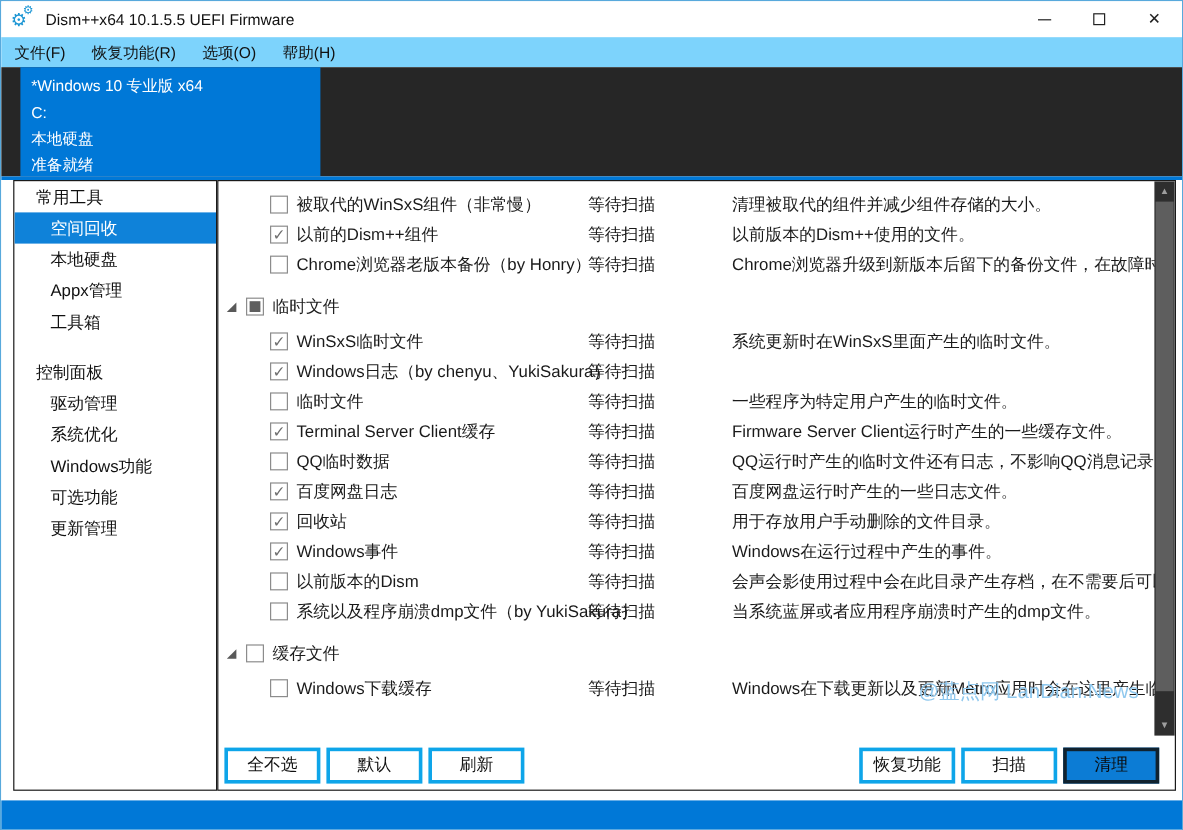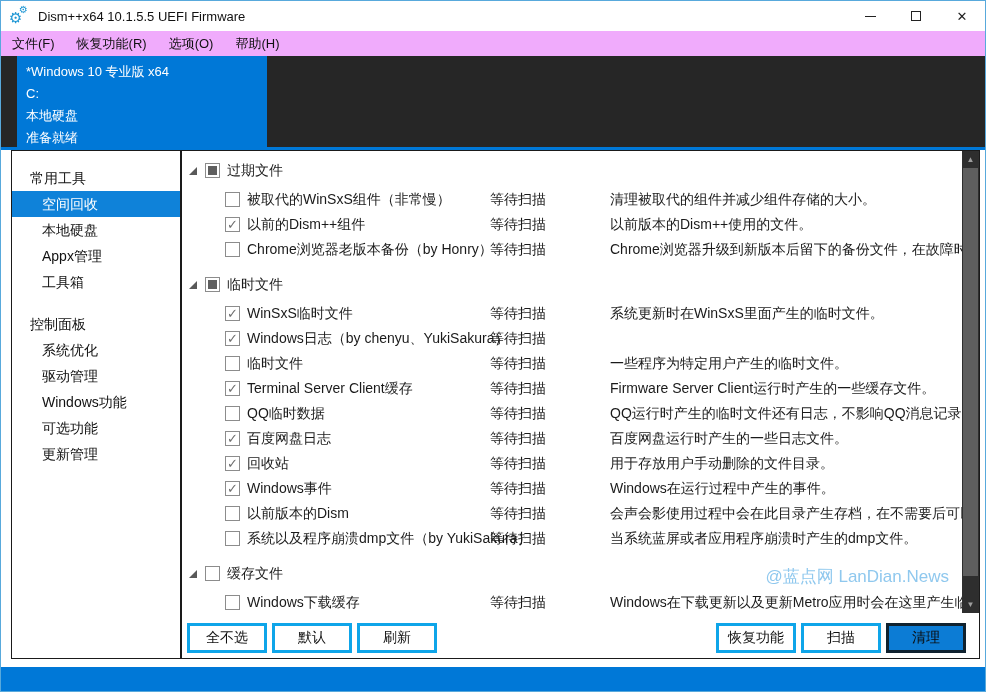--- a/index.html
+++ b/index.html
@@ -16,32 +16,32 @@
   .app-icon{ position:relative; width:22px; height:20px; margin-left:8px; }
   .gear-big{ position:absolute; left:0; top:4px; font-size:15px; line-height:15px; color:#1d96d4;}
   .gear-small{ position:absolute; left:10px; top:-1px; font-size:10px; line-height:10px; color:#1d96d4;}
   .title-text{ margin-left:7px; font-size:13px; color:#111; }
   .win-controls{ margin-left:auto; display:flex; height:100%; }
   .win-btn{ width:46px; height:100%; display:flex; align-items:center; justify-content:center;
     font-size:13px; color:#222; cursor:default; }
   .glyph-min{ width:11px; height:1px; background:#222; display:inline-block; }
   .glyph-max{ width:10px; height:10px; border:1px solid #222; display:inline-block; }
   
-  .menubar{ position:absolute; left:0; top:30px; width:100%; height:25px; background:#f0abfc;
+  .menubar{ position:absolute; left:0; top:30px; width:100%; height:25px; background:#7dd3fc;
     display:flex; align-items:center; font-size:13px; }
   .menu-item{ padding:0 11px; height:100%; display:flex; align-items:center; color:#111; }
   
   .band{ position:absolute; left:0; top:55px; width:100%; height:91px; background:#262626; }
   .target-panel{ position:absolute; left:16px; top:0; width:250px; height:91px; background:#0078d7;
     color:#fff; font-size:13px; padding:5px 0 0 9px; line-height:22px; }
   .divider{ position:absolute; left:0; top:146px; width:100%; height:3px; background:#0078d7; }
   
   .body{ position:absolute; left:0; top:149px; width:100%; height:517px; background:#fff; }
   .sidebar{ position:absolute; left:10px; top:0; width:170px; height:509px;
-    border:1px solid #1a1a1a; background:#fff; padding-top:14px; overflow:hidden; }
+    border:1px solid #1a1a1a; background:#fff; padding-top:0; overflow:hidden; }
   .side-header{ height:26px; line-height:26px; padding-left:18px; color:#111; }
   .side-item{ height:26px; line-height:26px; padding-left:30px; color:#111; cursor:default; }
   .side-item.selected{ background:#0f82d9; color:#fff; }
   .side-gap{ height:16px; }
   
   .mainbox{ position:absolute; left:180px; top:0; width:799px; height:509px;
     border:1px solid #1a1a1a; background:#fff; overflow:hidden; }
   .list{ position:absolute; left:0; top:7px; width:781px; }
   .row{ position:relative; height:25px; line-height:25px; white-space:nowrap; overflow:hidden; }
   .row.group{ margin-bottom:4px; }
@@ -121,36 +121,29 @@
   <div class="body">
 
     <div class="sidebar" id="sidebar">
         <div class="side-header">常用工具</div>
         <div class="side-item selected">空间回收</div>
         <div class="side-item">本地硬盘</div>
         <div class="side-item">Appx管理</div>
         <div class="side-item">工具箱</div>
         <div class="side-gap"></div>
         <div class="side-header">控制面板</div>
+        <div class="side-item">驱动管理</div>
         <div class="side-item">系统优化</div>
-        <div class="side-item">驱动管理</div>
         <div class="side-item">Windows功能</div>
         <div class="side-item">可选功能</div>
         <div class="side-item">更新管理</div>
       </div>
 
     <div class="mainbox">
       <div class="list" id="list">
-          <div class="row group">
-            <span class="expander"></span>
-            <span class="checkbox grp">
-              <span class="indet"></span>
-            </span>
-            <span class="lbl grp">过期文件</span>
-          </div>
           <div class="row">
             <span class="checkbox item"></span>
             <span class="lbl item">被取代的WinSxS组件（非常慢）</span>
             <span class="status">等待扫描</span>
             <span class="desc">清理被取代的组件并减少组件存储的大小。</span>
           </div>
           <div class="row">
             <span class="checkbox item">
               <span class="mark">✓</span>
             </span>

